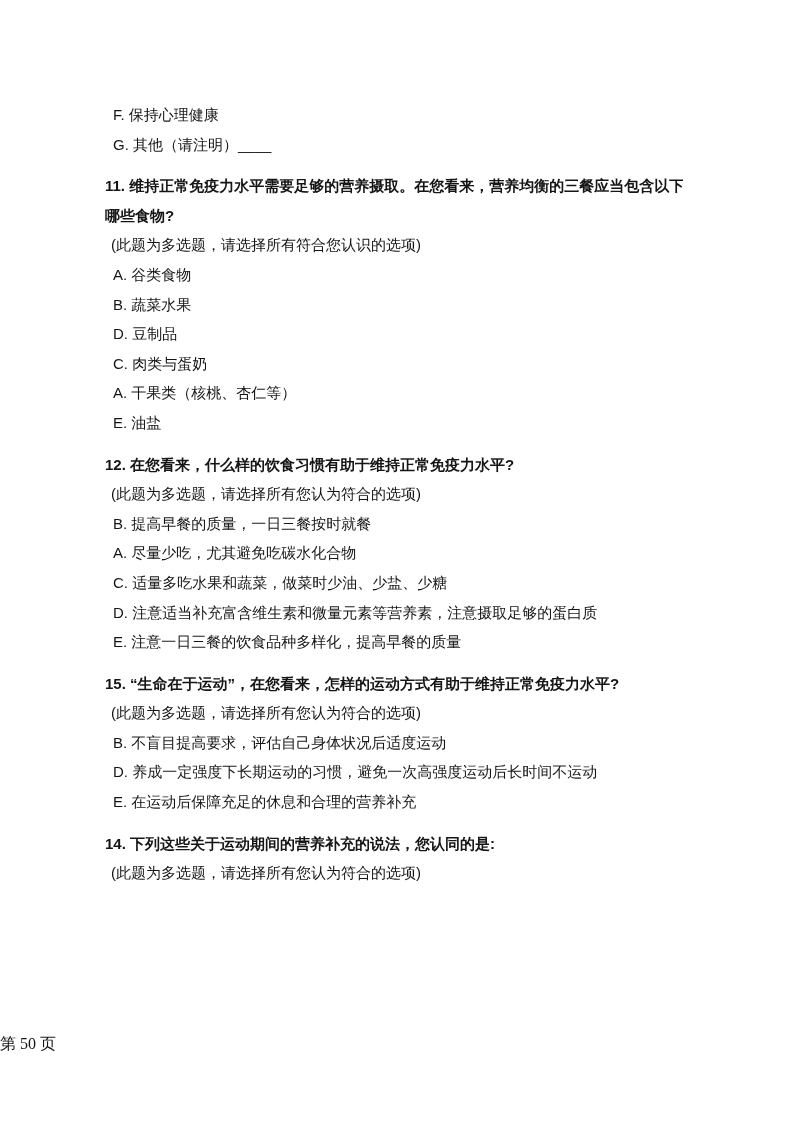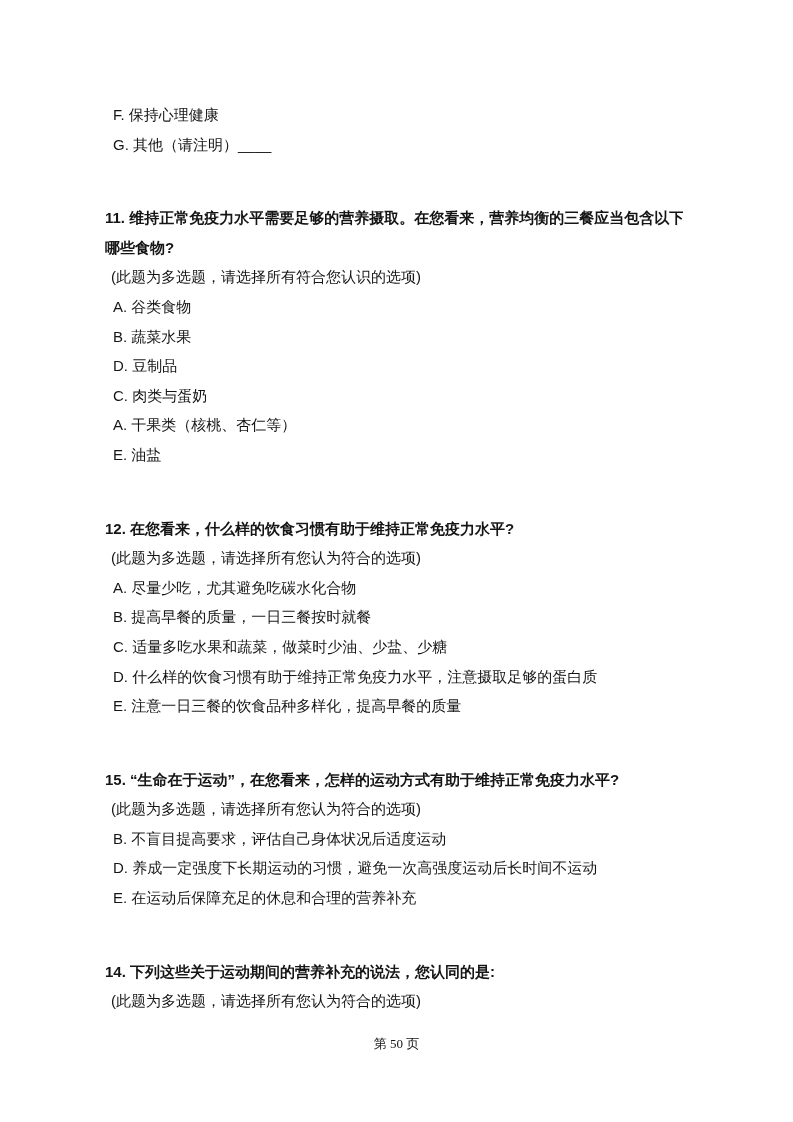--- a/index.html
+++ b/index.html
@@ -17,31 +17,30 @@
     top: 100px;
     left: 105px;
     width: 590px;
   }
   .line {
     font-size: 15px;
     line-height: 29.6px;
     white-space: normal;
   }
   .opt { padding-left: 8px; }
-  .question-block { margin-top: 44px; }
+  .question-block { margin-top: 12px; }
   .q-title { font-weight: 700; }
   .q-note  { font-weight: 400; padding-left: 6px; }
   .footer {
     position: absolute;
     top: 1034px;
     left: 0;
     width: 793px;
-    text-align: center;
     font-family: "Liberation Serif", serif;
-    font-size: 13px;
+    font-size: 16px;
     line-height: 20px;
     color: #151515;
   }
 </style>
 </head>
 <body>
 
 <div class="page">
   <div class="content">
 
@@ -55,24 +54,24 @@
       <div class="line opt">B. 蔬菜水果</div>
       <div class="line opt">D. 豆制品</div>
       <div class="line opt">C. 肉类与蛋奶</div>
       <div class="line opt">A. 干果类（核桃、杏仁等）</div>
       <div class="line opt">E. 油盐</div>
     </section>
 
     <section class="question-block">
       <div class="line q-title">12. 在您看来，什么样的饮食习惯有助于维持正常免疫力水平?</div>
       <div class="line q-note">(此题为多选题，请选择所有您认为符合的选项)</div>
+      <div class="line opt">B. 提高早餐的质量，一日三餐按时就餐</div>
       <div class="line opt">A. 尽量少吃，尤其避免吃碳水化合物</div>
-      <div class="line opt">B. 提高早餐的质量，一日三餐按时就餐</div>
       <div class="line opt">C. 适量多吃水果和蔬菜，做菜时少油、少盐、少糖</div>
-      <div class="line opt">D. 什么样的饮食习惯有助于维持正常免疫力水平，注意摄取足够的蛋白质</div>
+      <div class="line opt">D. 注意适当补充富含维生素和微量元素等营养素，注意摄取足够的蛋白质</div>
       <div class="line opt">E. 注意一日三餐的饮食品种多样化，提高早餐的质量</div>
     </section>
 
     <section class="question-block">
       <div class="line q-title">15. “生命在于运动”，在您看来，怎样的运动方式有助于维持正常免疫力水平?</div>
       <div class="line q-note">(此题为多选题，请选择所有您认为符合的选项)</div>
       <div class="line opt">B. 不盲目提高要求，评估自己身体状况后适度运动</div>
       <div class="line opt">D. 养成一定强度下长期运动的习惯，避免一次高强度运动后长时间不运动</div>
       <div class="line opt">E. 在运动后保障充足的休息和合理的营养补充</div>
     </section>

